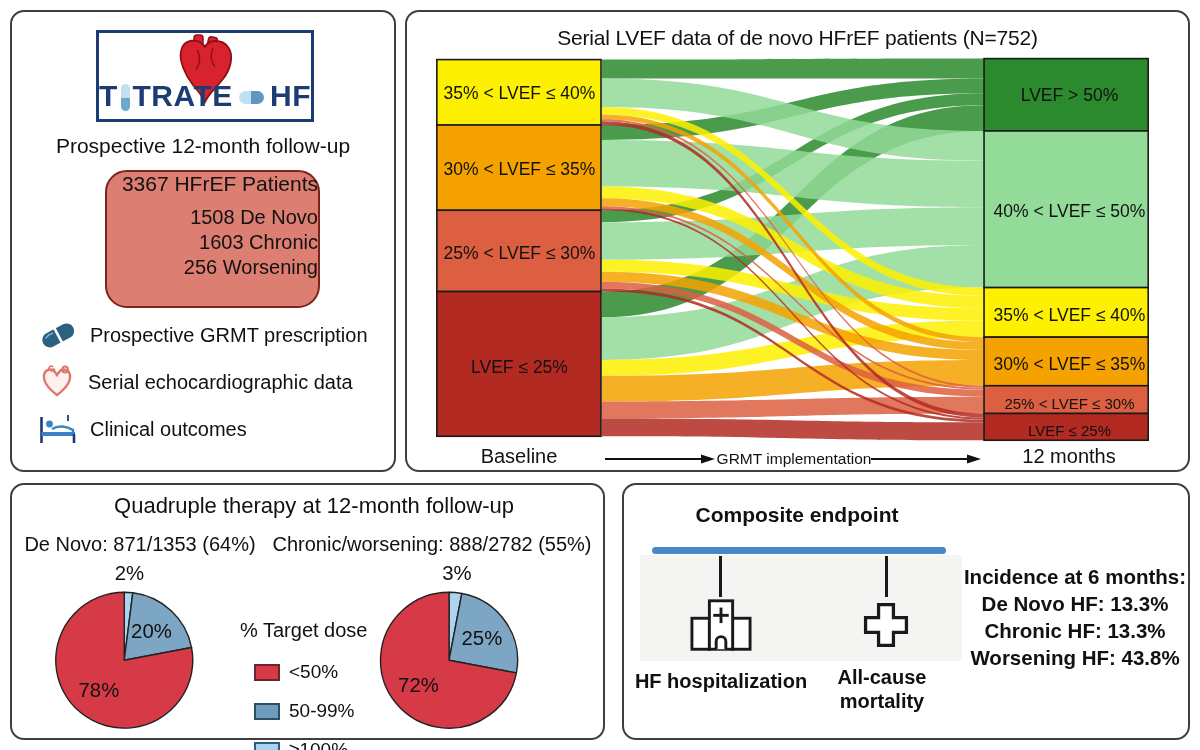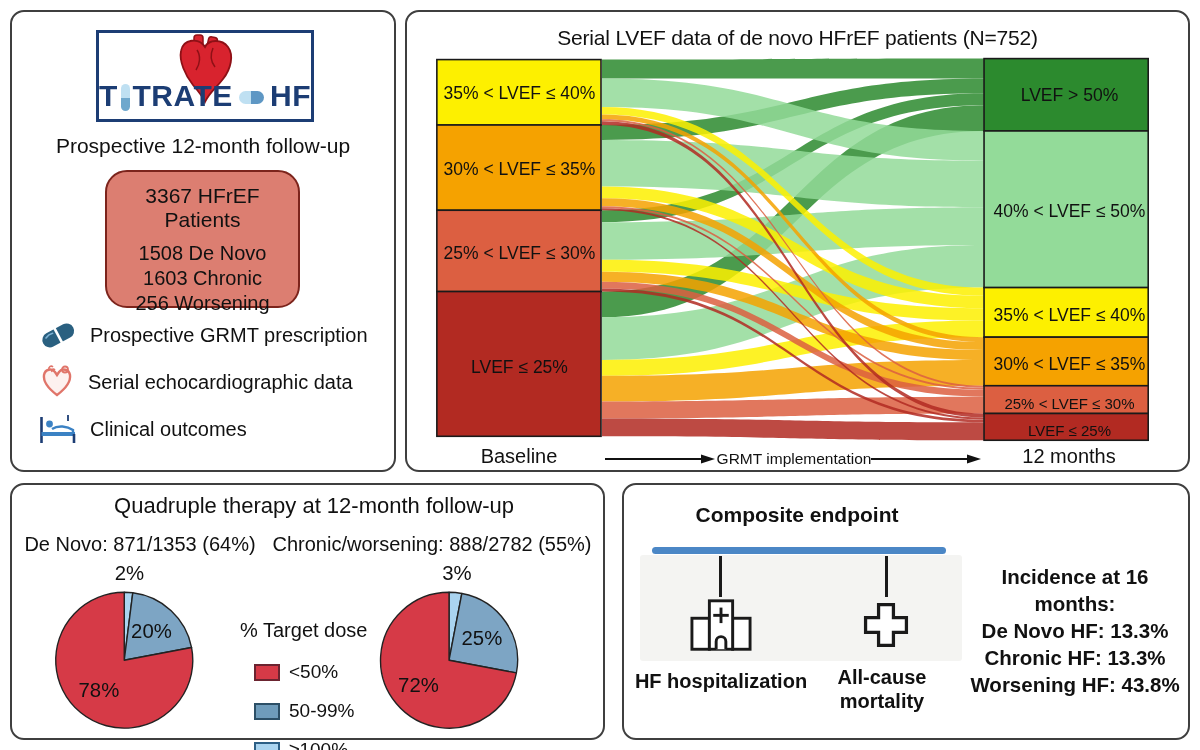--- a/index.html
+++ b/index.html
@@ -16,21 +16,21 @@
   
   .logo-box{position:absolute;left:84px;top:18px;width:218px;height:92px;border:3px solid #1c3d74;background:#fff;box-sizing:border-box;}
   .logo-heart{position:absolute;left:50%;top:1px;transform:translateX(-50%);z-index:1;}
   .logo-row{position:absolute;left:0;right:0;bottom:8px;z-index:2;display:flex;align-items:flex-end;justify-content:center;gap:2px;
     font-size:30px;font-weight:700;color:#1c3d74;letter-spacing:.5px;line-height:1;}
   .vpill{display:inline-block;width:11px;height:27px;border-radius:6px;margin:0 1px;
     background:linear-gradient(180deg,#bfe0f2 0 50%,#6fa8cd 50% 100%);}
   .capsule-dash{display:inline-block;width:32px;height:13px;border-radius:7px;margin:0 4px 7px 4px;
     background:linear-gradient(90deg,#bfe0f2 0 50%,#5e97c4 50% 100%);}
   .study-subtitle{position:absolute;left:0;right:0;top:122px;text-align:center;font-size:21px;}
-  .patients-box{position:absolute;left:93px;top:158px;width:195px;height:138px;background:#dc7e71;border:2.5px solid #7c241c;border-radius:22px;box-sizing:border-box;text-align:center;padding-top:12px;}
+  .patients-box{position:absolute;left:93px;top:158px;width:215px;height:138px;background:#dc7e71;border:2.5px solid #7c241c;border-radius:22px;box-sizing:border-box;text-align:right;}
   .pb-title{font-size:21px;margin-bottom:9px;}
   .pb-line{font-size:20px;line-height:1.25;}
   .features{position:absolute;left:26px;top:304px;right:10px;}
   .feature-row{display:flex;align-items:center;gap:12px;height:38px;margin-bottom:9px;}
   .feature-label{font-size:20px;white-space:nowrap;}
 
   
   .sankey-title{position:absolute;left:0;right:0;top:14px;text-align:center;font-size:21px;letter-spacing:-.2px;}
   #sankey-svg{position:absolute;left:0;top:0;width:100%;height:100%;}
   #sankey-labels{position:absolute;left:0;top:0;width:100%;height:100%;pointer-events:none;}
@@ -240,18 +240,18 @@
     <path d="M20 6 h16 v14 h14 v16 h-14 v14 h-16 v-14 h-14 v-16 h14 Z" fill="#fff" stroke="#1a1a1a" stroke-width="3.5"></path>
   </svg>
 
   <div class="endpoint-item-label" style="left:97px;top:184px;">HF hospitalization</div>
   <div class="endpoint-item-label" style="left:258px;top:180px;">
     <div>All-cause</div>
     <div>mortality</div>
   </div>
 
   <div class="incidence">
-    <div>Incidence at 16 months:</div>
+    <div>Incidence at 6 months:</div>
     <div>De Novo HF: 13.3%</div>
     <div>Chronic HF: 13.3%</div>
     <div>Worsening HF: 43.8%</div>
   </div>
 </section>
 
 </body></html>

